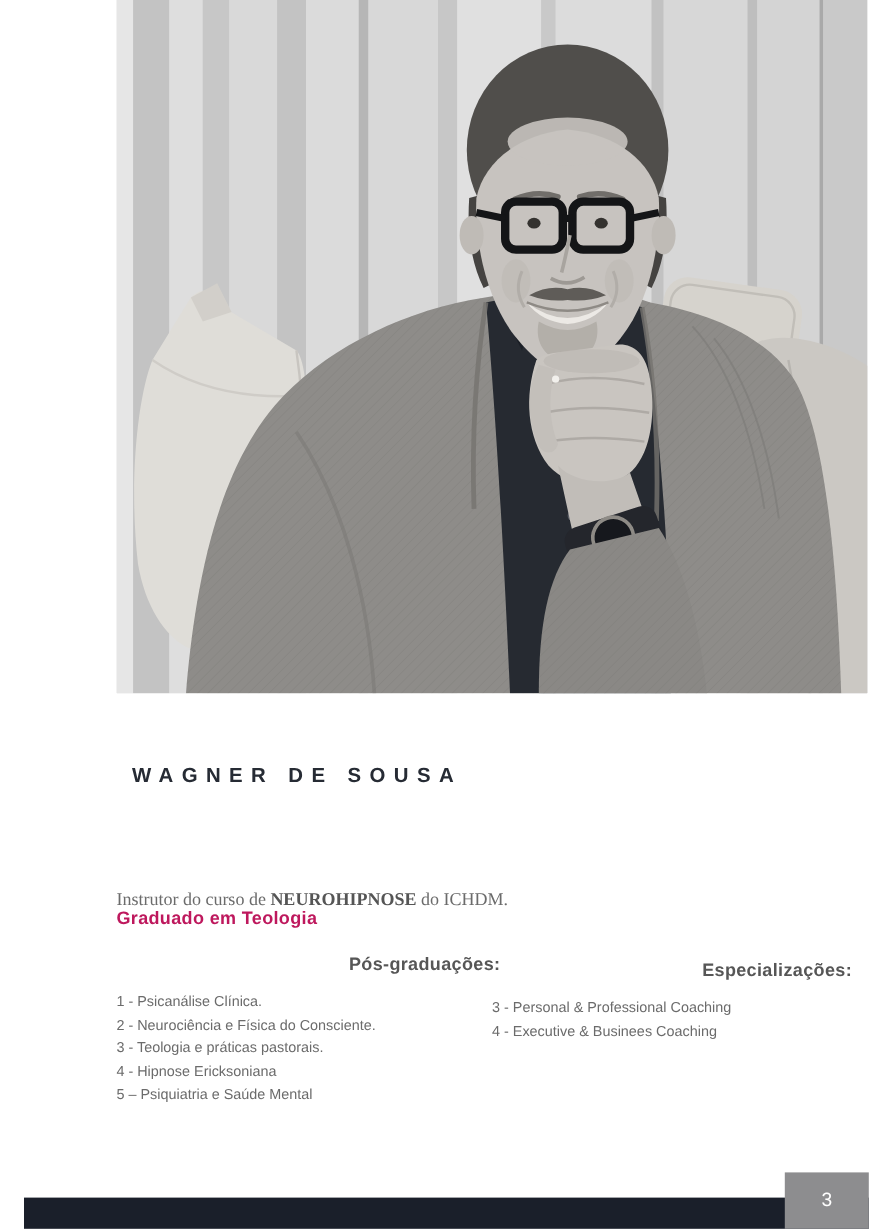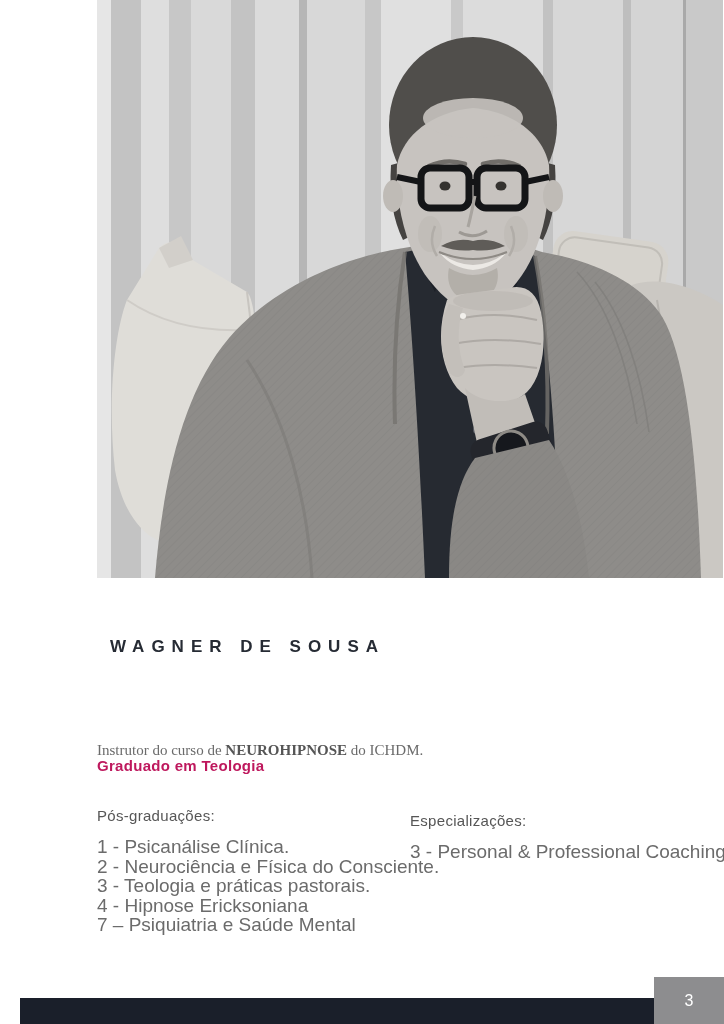--- a/index.html
+++ b/index.html
@@ -22,24 +22,25 @@
   }
   .intro-line .strong{font-weight:700;color:#555555;}
   .degree-line{
     position:absolute;left:97px;top:757px;
     font-size:15px;font-weight:700;color:#be185d;letter-spacing:0.3px;white-space:nowrap;
   }
   .col{position:absolute;}
   .col-left{left:97px;top:795px;width:320px;}
   .col-right{left:410px;top:800px;width:300px;}
   .col-heading{
-    font-size:15px;font-weight:400;color:#565656;letter-spacing:0.3px;
-    margin:12px 0 13px 0;
+    font-size:15px;font-weight:700;color:#565656;letter-spacing:0.3px;
+    margin:0 0 13px 0;
+    text-align:right;
   }
-  .col-list{margin:0;padding:0;list-style:none;font-size:19px;color:#6b6b6b;}
+  .col-list{margin:0;padding:0;list-style:none;font-size:12px;color:#6b6b6b;}
   .col-list li{line-height:19.5px;white-space:nowrap;}
   .footer-bar{
     position:absolute;left:20px;right:0;bottom:0;height:26px;background:#1a1f2a;
   }
   .page-badge{
     position:absolute;right:0;bottom:0;width:70px;height:47px;background:#8d8d8f;
     display:flex;align-items:center;justify-content:center;
     color:#ffffff;font-size:16px;
   }
 </style>
@@ -169,27 +170,28 @@
 
 <div class="degree-line">Graduado em Teologia</div>
 
 <div class="col col-left">
   <p class="col-heading">Pós-graduações:</p>
   <ul class="col-list">
     <li>1 - Psicanálise Clínica.</li>
     <li>2 - Neurociência e Física do Consciente.</li>
     <li>3 - Teologia e práticas pastorais.</li>
     <li>4 - Hipnose Ericksoniana</li>
-    <li>7 – Psiquiatria e Saúde Mental</li>
+    <li>5 – Psiquiatria e Saúde Mental</li>
   </ul>
 </div>
 
 <div class="col col-right">
   <p class="col-heading">Especializações:</p>
   <ul class="col-list">
     <li>3 - Personal &amp; Professional Coaching</li>
+    <li>4 - Executive &amp; Businees Coaching</li>
   </ul>
 </div>
 
 <div class="footer-bar"></div>
 <div class="page-badge">
   <span>3</span>
 </div>
 
 </body></html>

